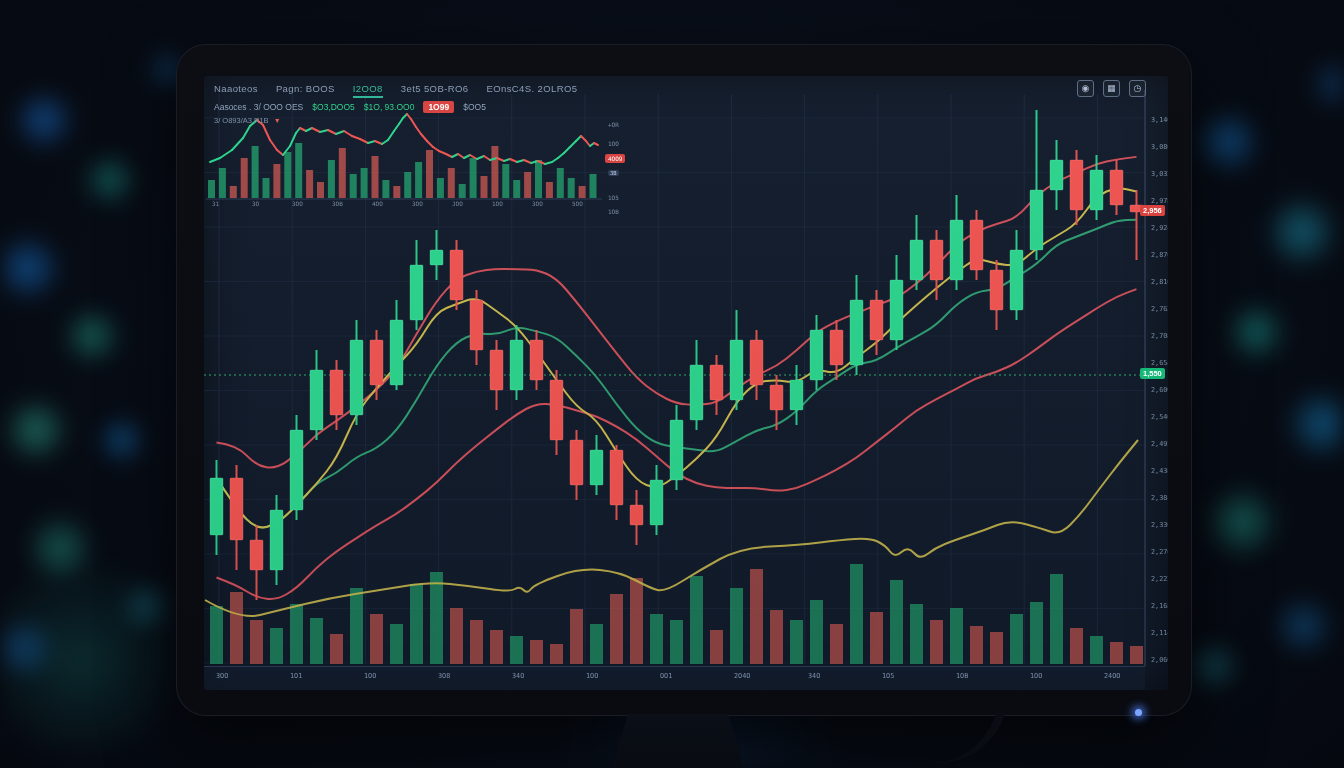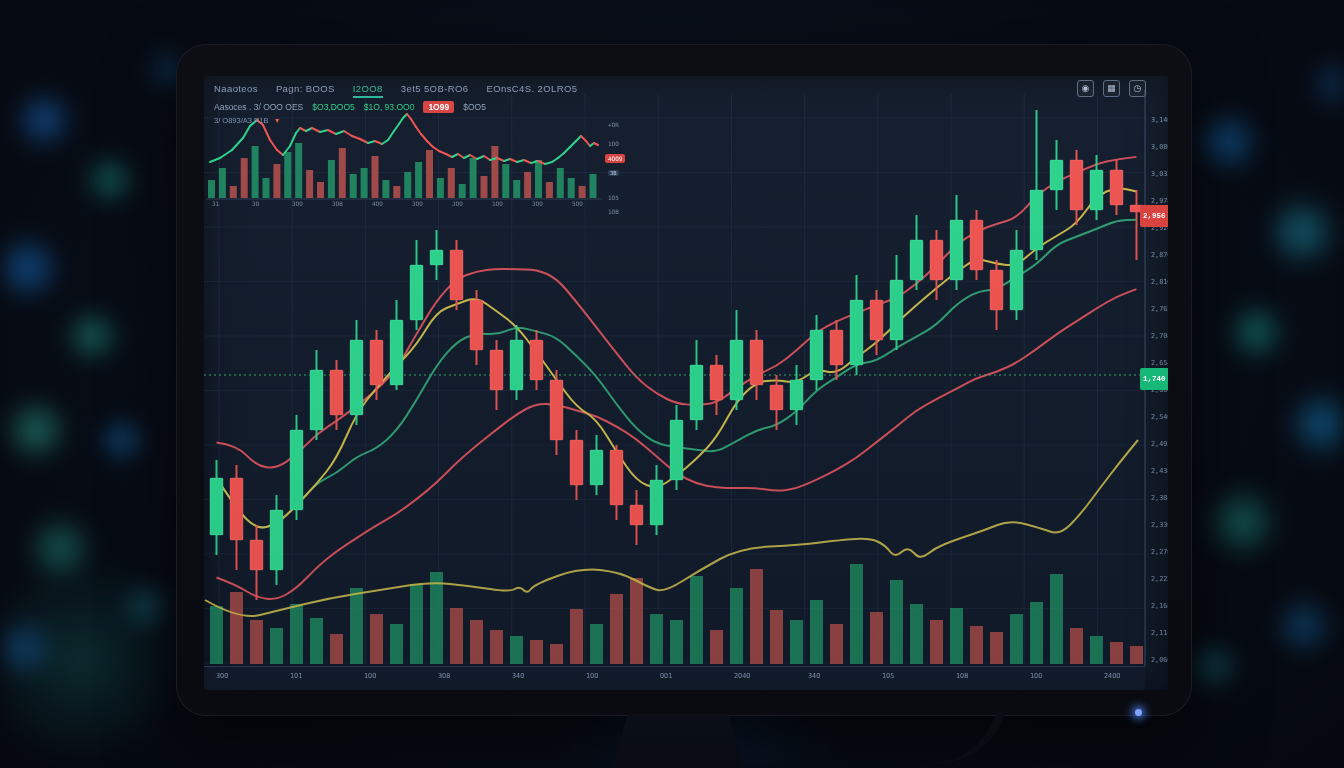--- a/index.html
+++ b/index.html
@@ -62,22 +62,22 @@
   .info-badge{background:#d8423f;color:#fff;padding:1px 5px;border-radius:2px;font-weight:bold;}
   .info-suffix{color:#8fa2bc;}
   .sub-row{position:absolute;left:10px;top:40px;font-size:7.5px;color:#7e90aa;
     display:flex;gap:5px;align-items:center;filter:blur(.25px);}
   .sub-arrow{color:#e25b50;font-size:7px;}
   svg.chart{position:absolute;left:0;top:0;}
   
   .price-axis{position:absolute;left:941px;top:0;width:23px;height:590px;}
   .price-tick{position:absolute;left:6px;font-family:"DejaVu Sans Mono",monospace;
     font-size:6.8px;color:#8aa0ba;opacity:.85;filter:blur(.2px);}
-  .axis-badge{position:absolute;font-family:Liberation Mono, monospace;font-size:7.5px;
-    color:#fff;padding:7px 3px;border-radius:2px;font-weight:bold;z-index:3;}
+  .axis-badge{position:absolute;font-family:Liberation Sans, sans-serif;font-size:7.5px;
+    color:#fff;padding:1px 3px;border-radius:2px;font-weight:bold;z-index:3;}
   .time-axis{position:absolute;left:0;top:590px;width:941px;height:24px;
     background:#18233578;border-top:1px solid #2c3b55;}
   .time-tick{position:absolute;top:5px;font-family:"DejaVu Sans Mono",monospace;
     font-size:6.8px;color:#8296b2;filter:blur(.2px);}
   .mini-x-labels{position:absolute;left:0;top:124px;width:400px;height:10px;}
   .mini-x{position:absolute;font-family:"DejaVu Sans Mono",monospace;font-size:6px;
     color:#76889f;filter:blur(.2px);}
   .mini-axis{position:absolute;left:400px;top:18px;width:34px;height:120px;}
   .mini-tick{position:absolute;font-family:"DejaVu Sans Mono",monospace;font-size:6px;color:#7b8da6;}
   .mini-badge{position:absolute;left:1px;background:#d8423f;color:#fff;font-size:6px;
@@ -444,21 +444,21 @@
           <div class="time-tick" style="left: 382px;">1OO</div>
           <div class="time-tick" style="left: 456px;">OO1</div>
           <div class="time-tick" style="left: 530px;">2O4O</div>
           <div class="time-tick" style="left: 604px;">34O</div>
           <div class="time-tick" style="left: 678px;">1O5</div>
           <div class="time-tick" style="left: 752px;">1OB</div>
           <div class="time-tick" style="left: 826px;">1OO</div>
           <div class="time-tick" style="left: 900px;">24OO</div>
         </div>
     <div class="axis-badge" style="left: 936px; top: 129px; background: rgb(216, 66, 63);">2,956</div>
-        <div class="axis-badge" style="left: 936px; top: 292px; background: rgb(23, 184, 119);">1,740</div>
+        <div class="axis-badge" style="left: 936px; top: 292px; background: rgb(23, 184, 119);">1,550</div>
       </div>
 
     <div class="power-led"></div>
   </div>
 
   <div class="stand"></div>
   <div class="cable"></div>
 </div>
 
 </body></html>

